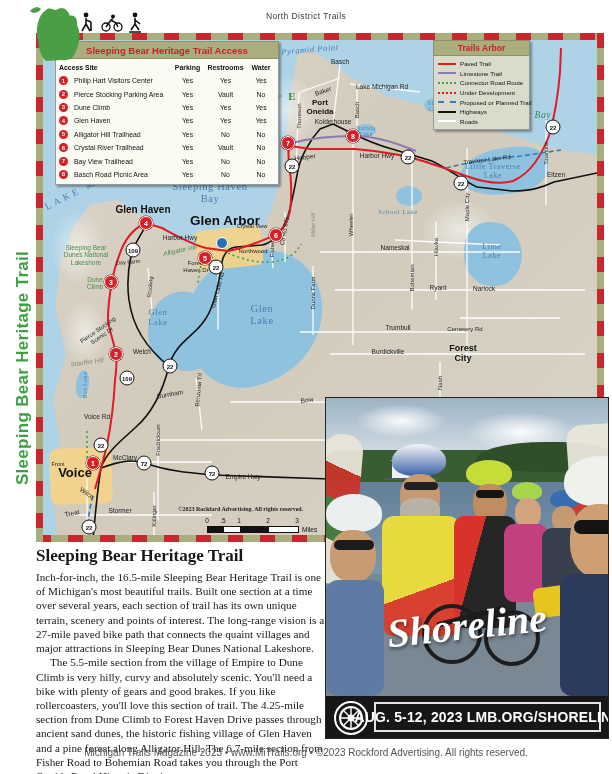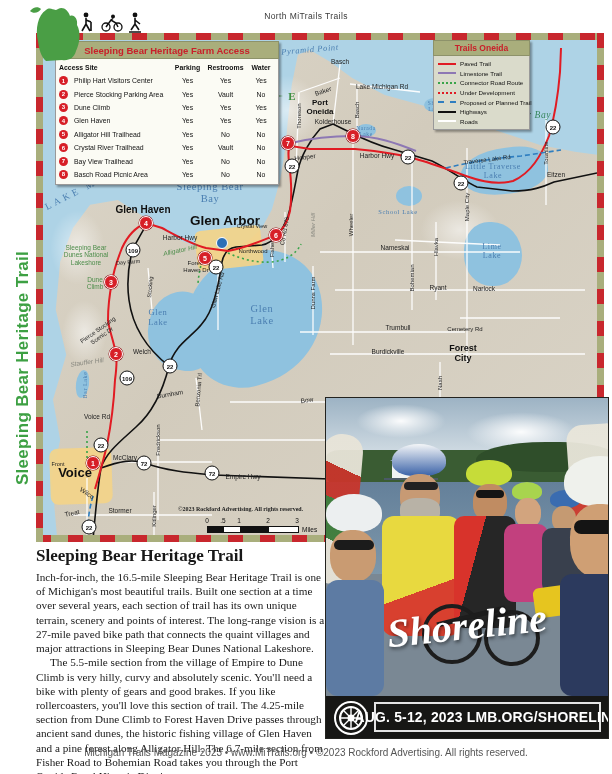--- a/index.html
+++ b/index.html
@@ -131,21 +131,21 @@
   <svg class="acticon" style="left:100px;top:14px" width="24" height="18" viewBox="0 0 24 18">
     <circle cx="6" cy="13" r="4" stroke="#111" fill="none" stroke-width="1.3"></circle>
       <circle cx="18" cy="13" r="4" stroke="#111" fill="none" stroke-width="1.3"></circle>
     <circle cx="13" cy="2.5" r="2" fill="#111"></circle>
       <path d="M6,13 L11,6 L16,9 L18,13 M11,6 L13,4.5" stroke="#111" stroke-width="1.5" fill="none"></path>
   </svg>
   <svg class="acticon" style="left:126px;top:12px" width="18" height="21" viewBox="0 0 18 21">
     <circle cx="9" cy="3" r="2.4" fill="#111"></circle>
       <path d="M9,6 L9,12 M9,12 L5,18 M9,12 L13,18 M9,8 L14,12 M3,20 L15,20" stroke="#111" stroke-width="1.6" fill="none"></path>
   </svg>
-  <div class="hdr-title">North MiTrails Trails</div>
+  <div class="hdr-title">North District Trails</div>
 
   <div id="side-title">Sleeping Bear Heritage Trail</div>
 
   <div id="map-outer">
     <div class="stripeH" style="left:0;top:0"></div>
     <div class="stripeH" style="left:0;top:502px"></div>
     <div class="stripeV" style="left:0;top:0"></div>
     <div class="stripeV" style="left:561px;top:0"></div>
   </div>
   <div id="map-water"></div>
@@ -213,21 +213,21 @@
       <path d="M87,431 L87,459"></path>
       <path d="M206,252 C201,262 199,272 198,283"></path>
     </g>
     <g stroke="#2e7ec0" stroke-width="1.6" fill="none" stroke-dasharray="5,3">
       <path d="M446,168 C470,162 496,158 521,156 L561,150"></path>
       <path d="M93,496 C89,510 87,522 89,537"></path>
     </g>
   </svg>
 
   <div class="mlabel wl" style="left:100px;top:180px;font-size:9.5px;letter-spacing:3.5px;transform:translate(-50%,-50%) rotate(-27deg)">LAKE MICHIGAN</div>
-  <div class="mlabel wl" style="left:210px;top:193px;font-size:10.5px">Sleeping Bear
+  <div class="mlabel wl" style="left:210px;top:193px;font-size:10.5px">Sleeping Haven
 Bay</div>
   <div class="mlabel wl" style="left:512px;top:115px;font-size:9.5px;color:#38875e;font-style:italic">Good Harbor Bay</div>
   <div class="mlabel wl" style="left:310px;top:50px;font-size:8.5px;font-style:italic;transform:translate(-50%,-50%) rotate(-5deg)">Pyramid Point</div>
   <div class="mlabel wl" style="left:262px;top:315px;font-size:10.5px">Glen
 Lake</div>
   <div class="mlabel wl" style="left:158px;top:318px;font-size:8.5px">Glen
 Lake</div>
   <div class="mlabel wl" style="left:493px;top:172px;font-size:8px">Little Traverse
 Lake</div>
   <div class="mlabel wl" style="left:492px;top:252px;font-size:8px">Lime
@@ -336,21 +336,21 @@
     <path d="M4,33 L26,30 L29,33 L26,36 Z" fill="#3f8f41"></path>
     <path d="M54,33 L32,30 L29,33 L32,36 Z" fill="#3f8f41"></path>
     <circle cx="29" cy="33" r="3" fill="#d71f27"></circle>
   </svg>
   <div class="cletter" style="left:258px;top:63px">N</div>
   <div class="cletter" style="left:258px;top:130px">S</div>
   <div class="cletter" style="left:292px;top:96px">E</div>
   <div class="cletter" style="left:223px;top:96px">W</div>
 
   <div id="access-panel">
-    <div id="access-title">Sleeping Bear Heritage Farm Access</div>
+    <div id="access-title">Sleeping Bear Heritage Trail Access</div>
     <div id="access-body">
       <div class="trow thead">
         <span class="thsite">Access Site</span>
         <span class="tc">Parking</span>
         <span class="tc">Restrooms</span>
         <span class="tc">Water</span>
       </div>
       <div class="trow">
         <span class="tnum">1</span>
         <span>Philip Hart Visitors Center</span>
@@ -404,21 +404,21 @@
         <span class="tnum">8</span>
         <span>Basch Road Picnic Area</span>
         <span class="tc">Yes</span>
         <span class="tc">No</span>
         <span class="tc">No</span>
       </div>
     </div>
   </div>
 
   <div id="legend-panel">
-    <div id="legend-title">Trails Oneida</div>
+    <div id="legend-title">Trails Arbor</div>
     <div id="legend-body">
       <div class="lrow">
           <span class="ls paved"></span>
           <span class="llab">Paved Trail</span>
         </div>
       <div class="lrow">
           <span class="ls limestone"></span>
           <span class="llab">Limestone Trail</span>
         </div>
       <div class="lrow">

